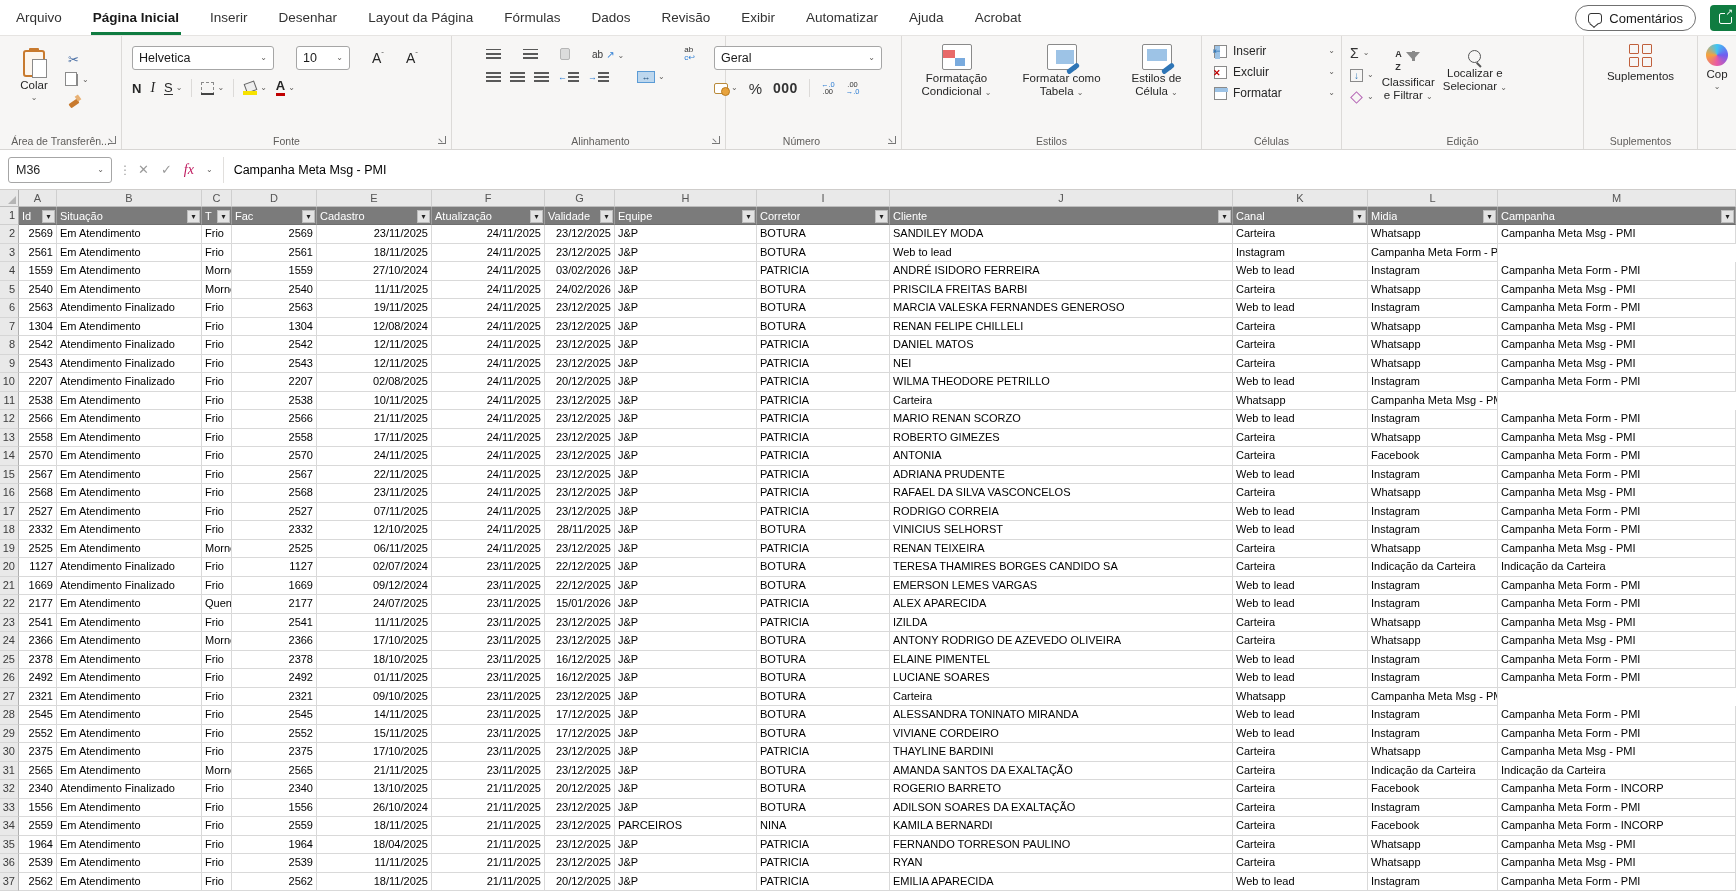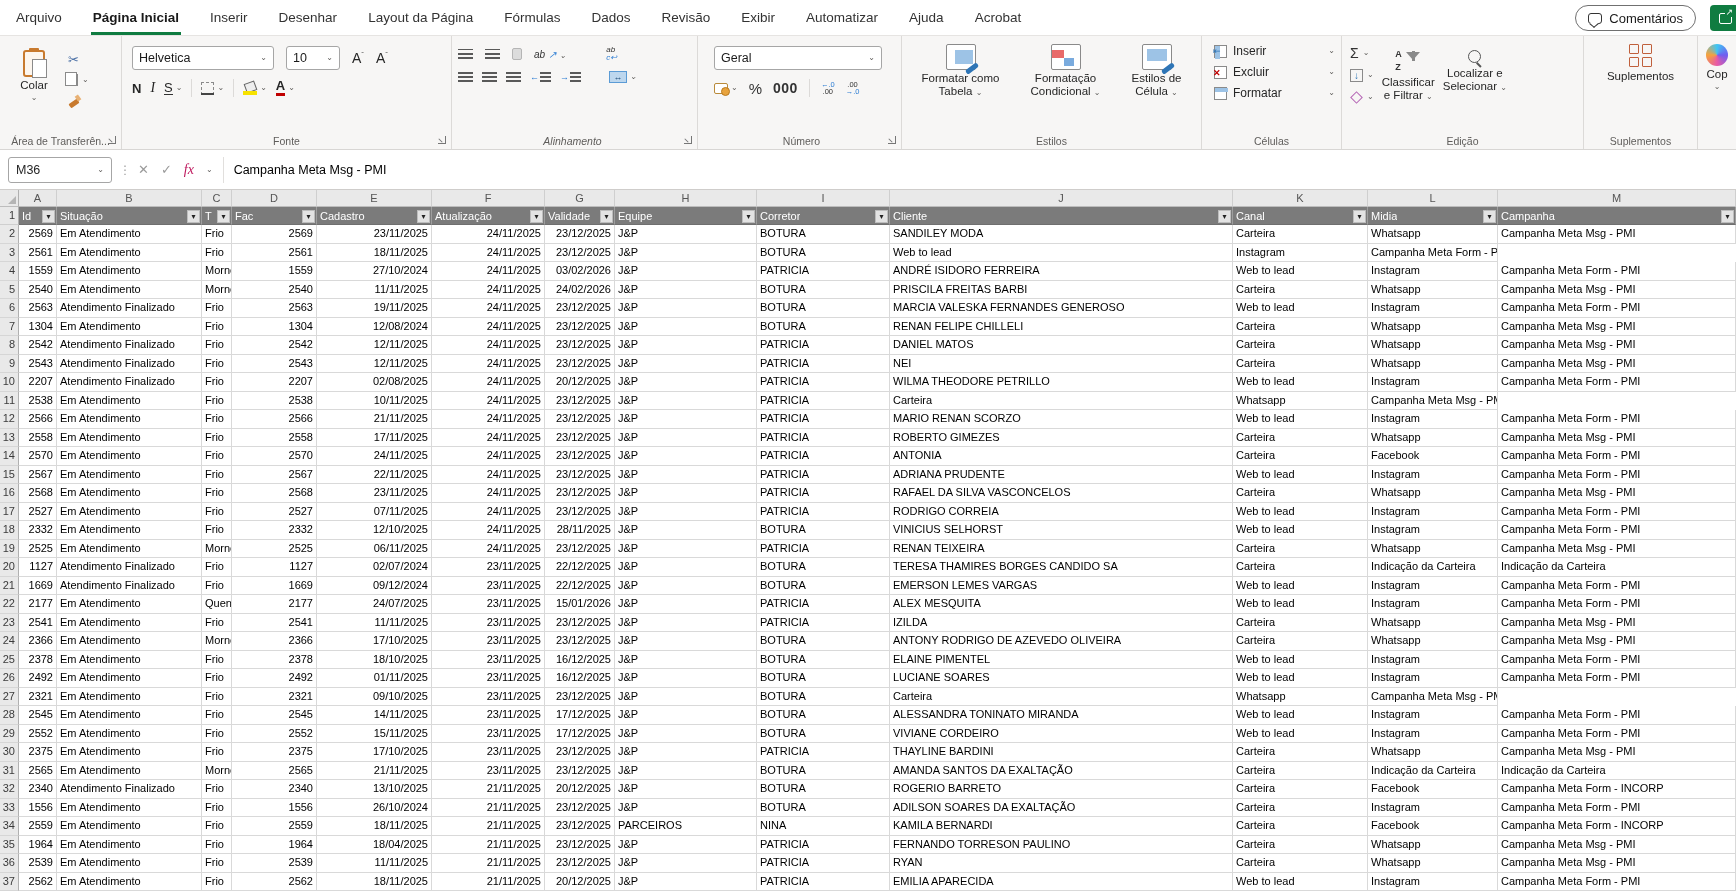--- a/index.html
+++ b/index.html
@@ -38,37 +38,37 @@
   .scissors { font-size:13px; color:#4a6fa5; line-height:13px; }
   .copy-ic { width:10px; height:12px; border:1px solid #8a8a8a; background:#fff; position:relative; }
   .copy-ic:before { content:''; position:absolute; left:-4px; top:-3px; width:10px; height:12px; border:1px solid #8a8a8a; background:#fff; }
   .brush-ic { width:12px; height:12px; position:relative; }
   .brush-ic:before { content:''; position:absolute; left:1px; top:6px; width:10px; height:5px; background:#c87a2e; border-radius:1px; transform:rotate(-35deg); }
   .brush-ic:after { content:''; position:absolute; right:0; top:0; width:4px; height:6px; background:#e8b174; transform:rotate(-35deg); }
 
   
   .g-font { left:122px; width:330px; padding:10px 8px 0 10px; }
   .combo { background:#fff; border:1px solid #a6a6a6; border-radius:3px; height:24px; display:flex; align-items:center; font-size:12.5px; padding:0 6px; justify-content:space-between; color:#1a1a1a; }
-  .row1 { display:flex; gap:12px; align-items:center; }
+  .row1 { display:flex; gap:22px; align-items:center; }
   .row2 { display:flex; gap:9px; align-items:center; margin-top:9px; font-size:13px; }
   .fbtn { display:flex; align-items:center; gap:3px; color:#262626; }
   .bold-ic { font-weight:bold; font-size:13px; }
   .italic-ic { font-style:italic; font-family:"Liberation Serif",serif; font-size:14px; }
   .under-ic { font-size:13px; border-bottom:1.5px solid #333; line-height:13px; }
   .grow-a { font-size:14px; } .grow-a sup { font-size:8px; color:#555; }
   .vline { width:1px; height:18px; background:#dcdad8; }
   .border-ic { width:13px; height:13px; border:1px dashed #8a8a8a; position:relative; }
   .border-ic:after { content:''; position:absolute; left:-1px; right:-1px; bottom:-1px; height:2px; background:#444; }
   .fill-ic { width:14px; height:13px; position:relative; }
   .fill-ic:before { content:''; position:absolute; left:2px; top:0; width:9px; height:8px; border:1.5px solid #666; transform:rotate(-20deg); background:#eee; }
   .fill-ic:after { content:''; position:absolute; left:0; bottom:0; width:14px; height:3.5px; background:#f7e200; }
   .fcolor-ic { font-size:13px; font-weight:bold; line-height:12px; border-bottom:3.5px solid #c00000; padding-bottom:1px; }
 
   
-  .g-align { left:448px; width:250px; padding:10px 6px 0 10px;font-style:italic; }
+  .g-align { left:476px; width:250px; padding:10px 6px 0 10px; }
   .lines { width:15px; height:10px; background:repeating-linear-gradient(to bottom,#595959 0 1.5px,transparent 1.5px 4.2px); }
   .alsel { background:#dcdcdc; border:1px solid #b5b5b5; border-radius:2px; padding:5px 4px; margin:-6px 0; }
   .orient { font-size:10px; color:#333; display:flex; align-items:flex-end; }
   .orient .arr { color:#2b7cd3; font-size:10px; }
   .wrap-ic { font-size:8px; line-height:8px; color:#333; text-align:left; }
   .wrap-ic .arr { color:#2b7cd3; }
   .merge-ic { width:18px; height:12px; background:#bdd7ee; border:1px solid #5b9bd5; color:#1f4e79; font-size:9px; line-height:11px; text-align:center; }
   .ind { display:flex; align-items:center; gap:1px; }
   .ind .arr { font-size:9px; color:#2b7cd3; }
 
@@ -287,26 +287,26 @@
       <span class="vline"></span>
       <span class="decbtn"><span class="b">←.0</span><br><span>.00</span></span>
       <span class="decbtn"><span>.00</span><br><span class="b">→.0</span></span>
     </div>
     <div class="glabel">Número</div>
     <div class="launcher"></div>
   </div>
 
   <div class="group g-styles">
     <div class="bigbtn">
+      <span class="tbl-ic fc"></span>
+      <span class="lbl"><span>Formatação</span><br><span>Condicional</span> <span class="chev">⌄</span></span>
+    </div>
+    <div class="bigbtn">
       <span class="tbl-ic ft"></span>
       <span class="lbl"><span>Formatar como</span><br><span>Tabela</span> <span class="chev">⌄</span></span>
-    </div>
-    <div class="bigbtn">
-      <span class="tbl-ic fc"></span>
-      <span class="lbl"><span>Formatação</span><br><span>Condicional</span> <span class="chev">⌄</span></span>
     </div>
     <div class="bigbtn">
       <span class="tbl-ic ec"></span>
       <span class="lbl"><span>Estilos de</span><br><span>Célula</span> <span class="chev">⌄</span></span>
     </div>
     <div class="glabel">Estilos</div>
   </div>
 
   <div class="group g-cells">
     <div class="cellrow">
@@ -791,21 +791,21 @@
       <div class="cell rownum">22</div>
       <div class="cell dcell num">2177</div>
       <div class="cell dcell">Em Atendimento</div>
       <div class="cell dcell">Quente</div>
       <div class="cell dcell num">2177</div>
       <div class="cell dcell num">24/07/2025</div>
       <div class="cell dcell num">23/11/2025</div>
       <div class="cell dcell num">15/01/2026</div>
       <div class="cell dcell">J&amp;P</div>
       <div class="cell dcell">PATRICIA</div>
-      <div class="cell dcell">ALEX MESQUITA</div>
+      <div class="cell dcell">ALEX APARECIDA</div>
       <div class="cell dcell">Web to lead</div>
       <div class="cell dcell">Instagram</div>
       <div class="cell dcell">Campanha Meta Form - PMI</div>
     </div>
     <div class="grid-row drow">
       <div class="cell rownum">23</div>
       <div class="cell dcell num">2541</div>
       <div class="cell dcell">Em Atendimento</div>
       <div class="cell dcell">Frio</div>
       <div class="cell dcell num">2541</div>

